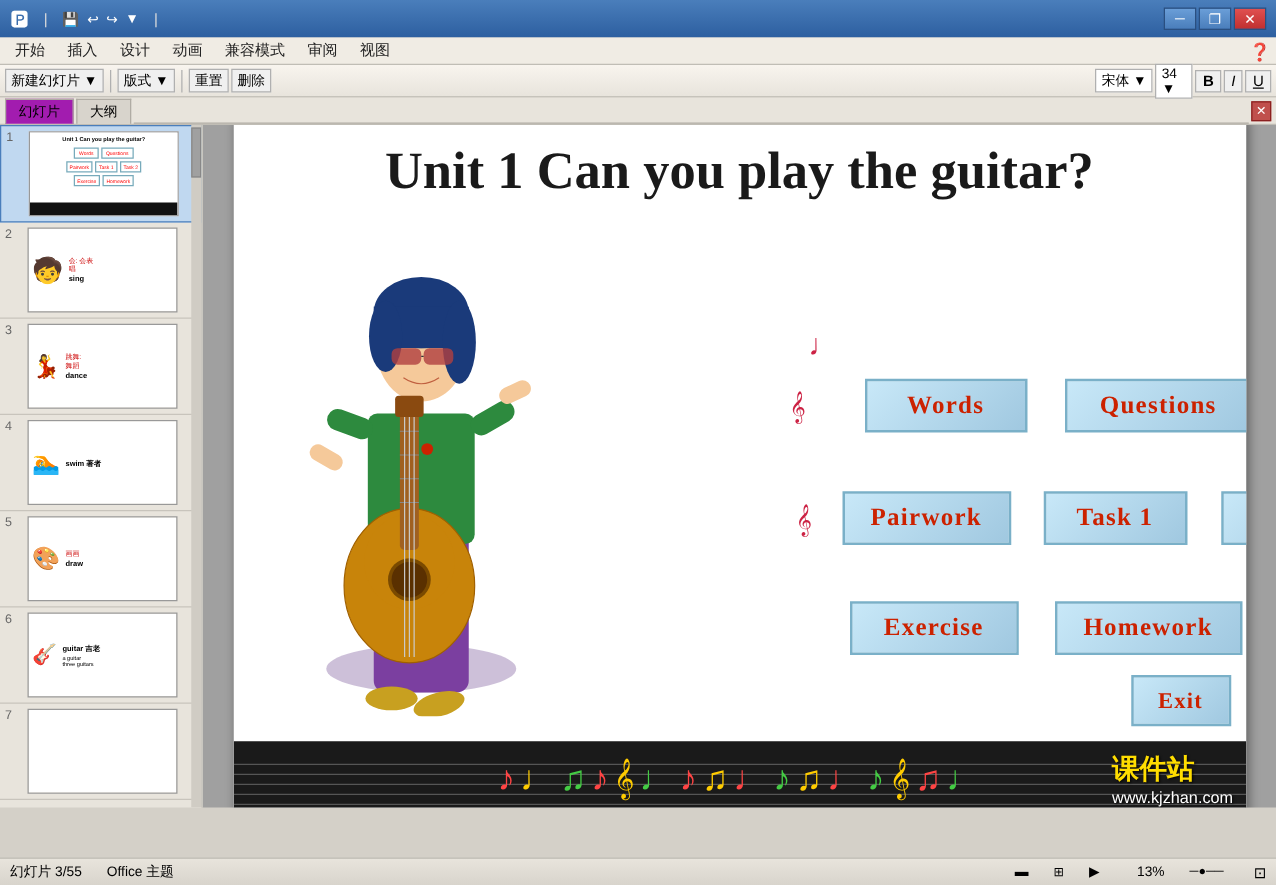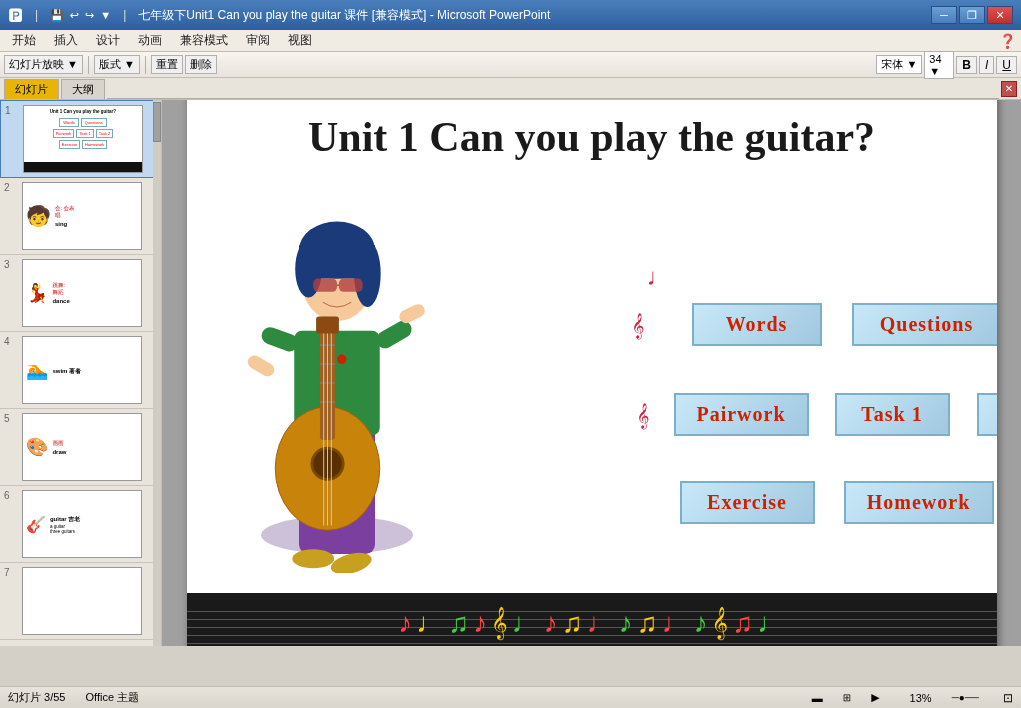--- a/index.html
+++ b/index.html
@@ -77,21 +77,21 @@
       gap: 2px;
     }
     .tab-item {
       padding: 2px 10px;
       background: #d8d4cc;
       border: 1px solid #b0aca4;
       border-bottom: none;
       cursor: pointer;
       font-size: 11px;
     }
-    .tab-item.active { background: #eab308; }
+    .tab-item.active { background: #a21caf; }
 
     
     .sidebar {
       width: 162px;
       background: #e8e4dc;
       border-right: 1px solid #c0bdb5;
       display: flex;
       flex-direction: column;
       overflow-y: auto;
       position: relative;
@@ -259,21 +259,20 @@
   <div class="title-bar-left">
     <span style="font-size:16px;">🅿</span>
     <span style="font-size:12px;color:#ddd; margin: 0 8px;">|</span>
     <span style="display:flex;gap:6px;font-size:11px;">
       <span title="Save">💾</span>
       <span title="Undo">↩</span>
       <span title="Redo">↪</span>
       <span>▼</span>
     </span>
     <span style="font-size:12px;color:#ddd; margin: 0 8px;">|</span>
-    <span style="font-size:12px;">七年级下Unit1 Can you play  the guitar 课件 [兼容模式] - Microsoft PowerPoint</span>
   </div>
   <div class="title-bar-controls">
     <button class="title-btn">─</button>
     <button class="title-btn">❐</button>
     <button class="title-btn close">✕</button>
   </div>
 </div>
 
 <div class="menu-bar">
   <div class="menu-item">开始</div>
@@ -281,21 +280,21 @@
   <div class="menu-item">设计</div>
   <div class="menu-item">动画</div>
   <div class="menu-item">兼容模式</div>
   <div class="menu-item">审阅</div>
   <div class="menu-item">视图</div>
   <div style="flex:1"></div>
   <div style="font-size:14px;color:#4a7ebb;">❓</div>
 </div>
 
 <div class="toolbar">
-  <span style="font-size:11px; padding:1px 4px; background:#f0f0f0; border:1px solid #b0b0b0; cursor:pointer;">幻灯片放映 ▼</span>
+  <span style="font-size:11px; padding:1px 4px; background:#f0f0f0; border:1px solid #b0b0b0; cursor:pointer;">新建幻灯片 ▼</span>
   <span style="width:1px;height:18px;background:#b0b0b0;margin:0 3px;"></span>
   <span style="font-size:11px; padding:1px 4px; background:#f0f0f0; border:1px solid #b0b0b0; cursor:pointer;">版式 ▼</span>
   <span style="width:1px;height:18px;background:#b0b0b0;margin:0 3px;"></span>
   <span style="font-size:11px; padding:1px 4px; background:#f0f0f0; border:1px solid #b0b0b0; cursor:pointer;">重置</span>
   <span style="font-size:11px; padding:1px 4px; background:#f0f0f0; border:1px solid #b0b0b0; cursor:pointer;">删除</span>
   <div style="flex:1"></div>
   <span style="font-size:11px; border:1px solid #b0b0b0; padding:1px 4px; background:white; cursor:pointer;">宋体 ▼</span>
   <span style="font-size:11px; border:1px solid #b0b0b0; padding:1px 4px; background:white; cursor:pointer; width:30px;">34 ▼</span>
   <span style="font-size:12px; font-weight:bold; border:1px solid #b0b0b0; padding:1px 5px; background:#f0f0f0; cursor:pointer;">B</span>
   <span style="font-size:12px; font-style:italic; border:1px solid #b0b0b0; padding:1px 5px; background:#f0f0f0; cursor:pointer;">I</span>
@@ -486,20 +485,21 @@
       <button class="nav-btn" style="top: 300px; left: 487px; width: 135px;">Pairwork</button>
 
       <button class="nav-btn" style="top: 300px; left: 648px; width: 115px;">Task 1</button>
 
       <button class="nav-btn" style="top: 300px; left: 790px; width: 115px;">Task 2</button>
 
       <button class="nav-btn" style="top: 388px; left: 493px; width: 135px;">Exercise</button>
 
       <button class="nav-btn" style="top: 388px; left: 657px; width: 150px;">Homework</button>
 
+      <button class="nav-btn" style="bottom: 72px; right: 12px; width: 80px; font-size:18px;">Exit</button>
 
       <div class="music-bar">
 
         <div class="music-staff-line" style="top:18px;"></div>
         <div class="music-staff-line" style="top:26px;"></div>
         <div class="music-staff-line" style="top:34px;"></div>
         <div class="music-staff-line" style="top:42px;"></div>
         <div class="music-staff-line" style="top:50px;"></div>
 
         <div style="color:#ffcc00; font-size:28px; display:flex; gap:4px; z-index:2; flex-wrap:wrap; width:100%; justify-content:center; align-items:center;">
@@ -514,20 +514,24 @@
           <span style="color:#ff4444;">♩</span>
           <span style="color:#44cc44;">♪</span>
           <span style="color:#ffcc00;">♫</span>
           <span style="color:#ff4444;">♩</span>
           <span style="color:#44cc44;">♪</span>
           <span style="color:#ffcc00;">𝄞</span>
           <span style="color:#ff4444;">♫</span>
           <span style="color:#44cc44;">♩</span>
         </div>
 
+        <div class="watermark">
+          <span>课件站</span>
+          <span class="watermark-url">www.kjzhan.com</span>
+        </div>
       </div>
 
     </div>
   </div>
 
 </div>
 
 <div class="status-bar">
   <span>幻灯片 3/55</span>
   <span>Office 主题</span>

